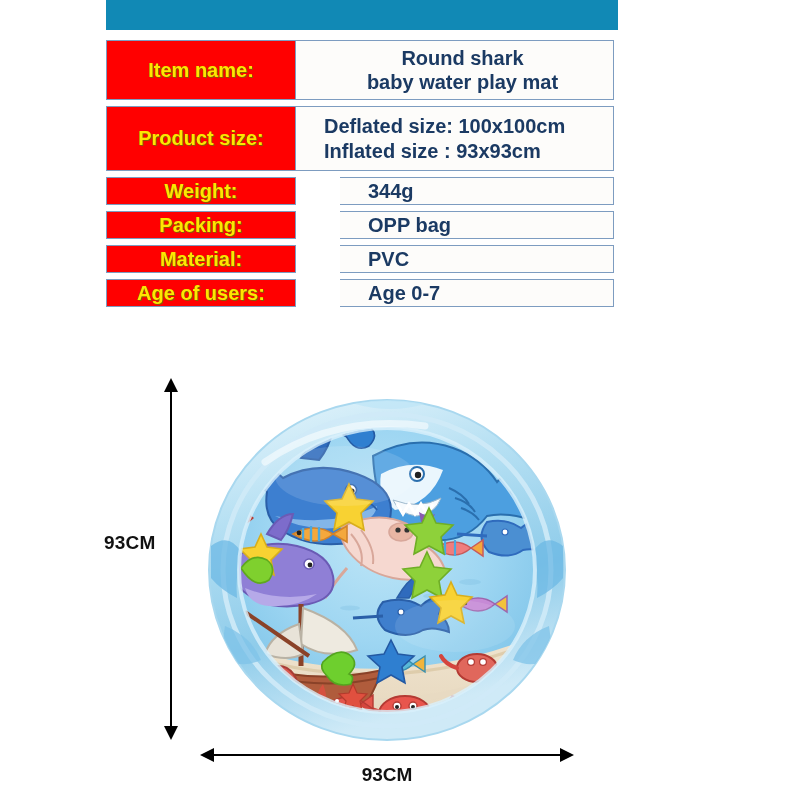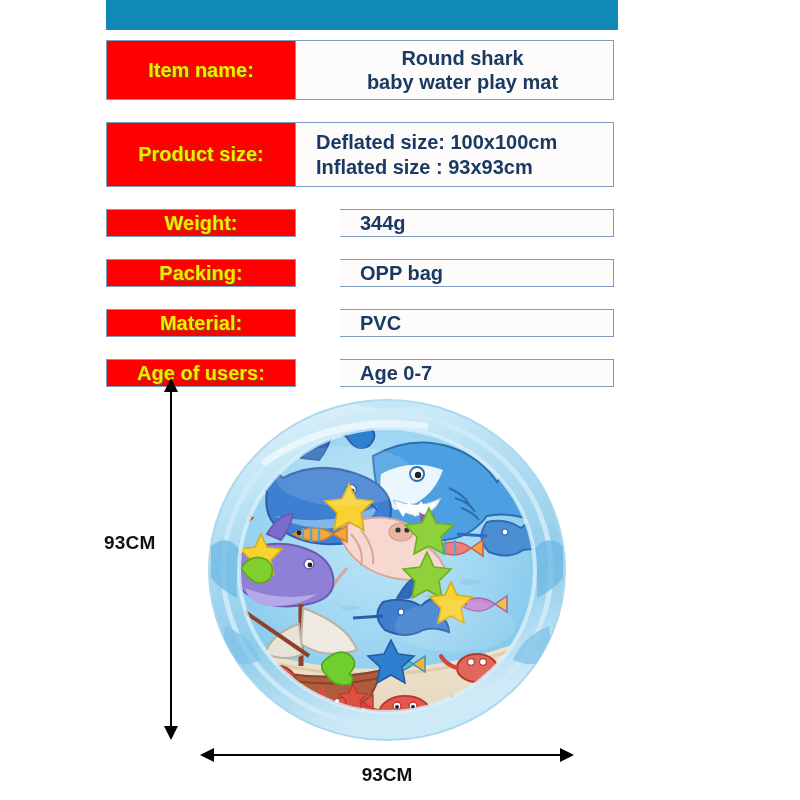--- a/index.html
+++ b/index.html
@@ -15,21 +15,21 @@
     position:absolute;left:106px;top:0;width:512px;height:30px;
     background:#1189b5;
   }
   
   .spec-table{
     position:absolute;left:106px;top:40px;width:508px;
   }
   .spec-row{
     display:flex;
     align-items:stretch;
-    margin-bottom:22px;
+    margin-bottom:6px;
     height:52px;
   }
   .spec-row.r1{height:60px;}
   .spec-row.r2{height:65px;border-radius:11px;}
   .spec-row.r3,.spec-row.r4,.spec-row.r5,.spec-row.r6{height:28px;gap:44px;}
   .spec-label{
     width:190px;flex:0 0 190px;
     background:#ff0000;
     border:1px solid #7d9cc0;
     display:flex;align-items:center;justify-content:center;
@@ -38,21 +38,21 @@
     font-size:20px;
     text-shadow:1px 1px 0 #8a5a00, -0.5px -0.5px 0 #8a5a00;
     box-sizing:border-box;
   }
   .spec-value{
     flex:1 1 auto;
     background:#fdfcfa;
     border:1px solid #7d9cc0;
     border-left:none;
     display:flex;flex-direction:column;justify-content:center;
-    padding-left:20px;
+    padding-left:28px;
     color:#1b3a63;
     font-weight:bold;
     font-size:20px;
     box-sizing:border-box;
     line-height:1.22;
   }
   .spec-value.centered{align-items:center;padding-left:16px;text-align:center;}
   .spec-value .line{display:block;white-space:pre;}
 
   

